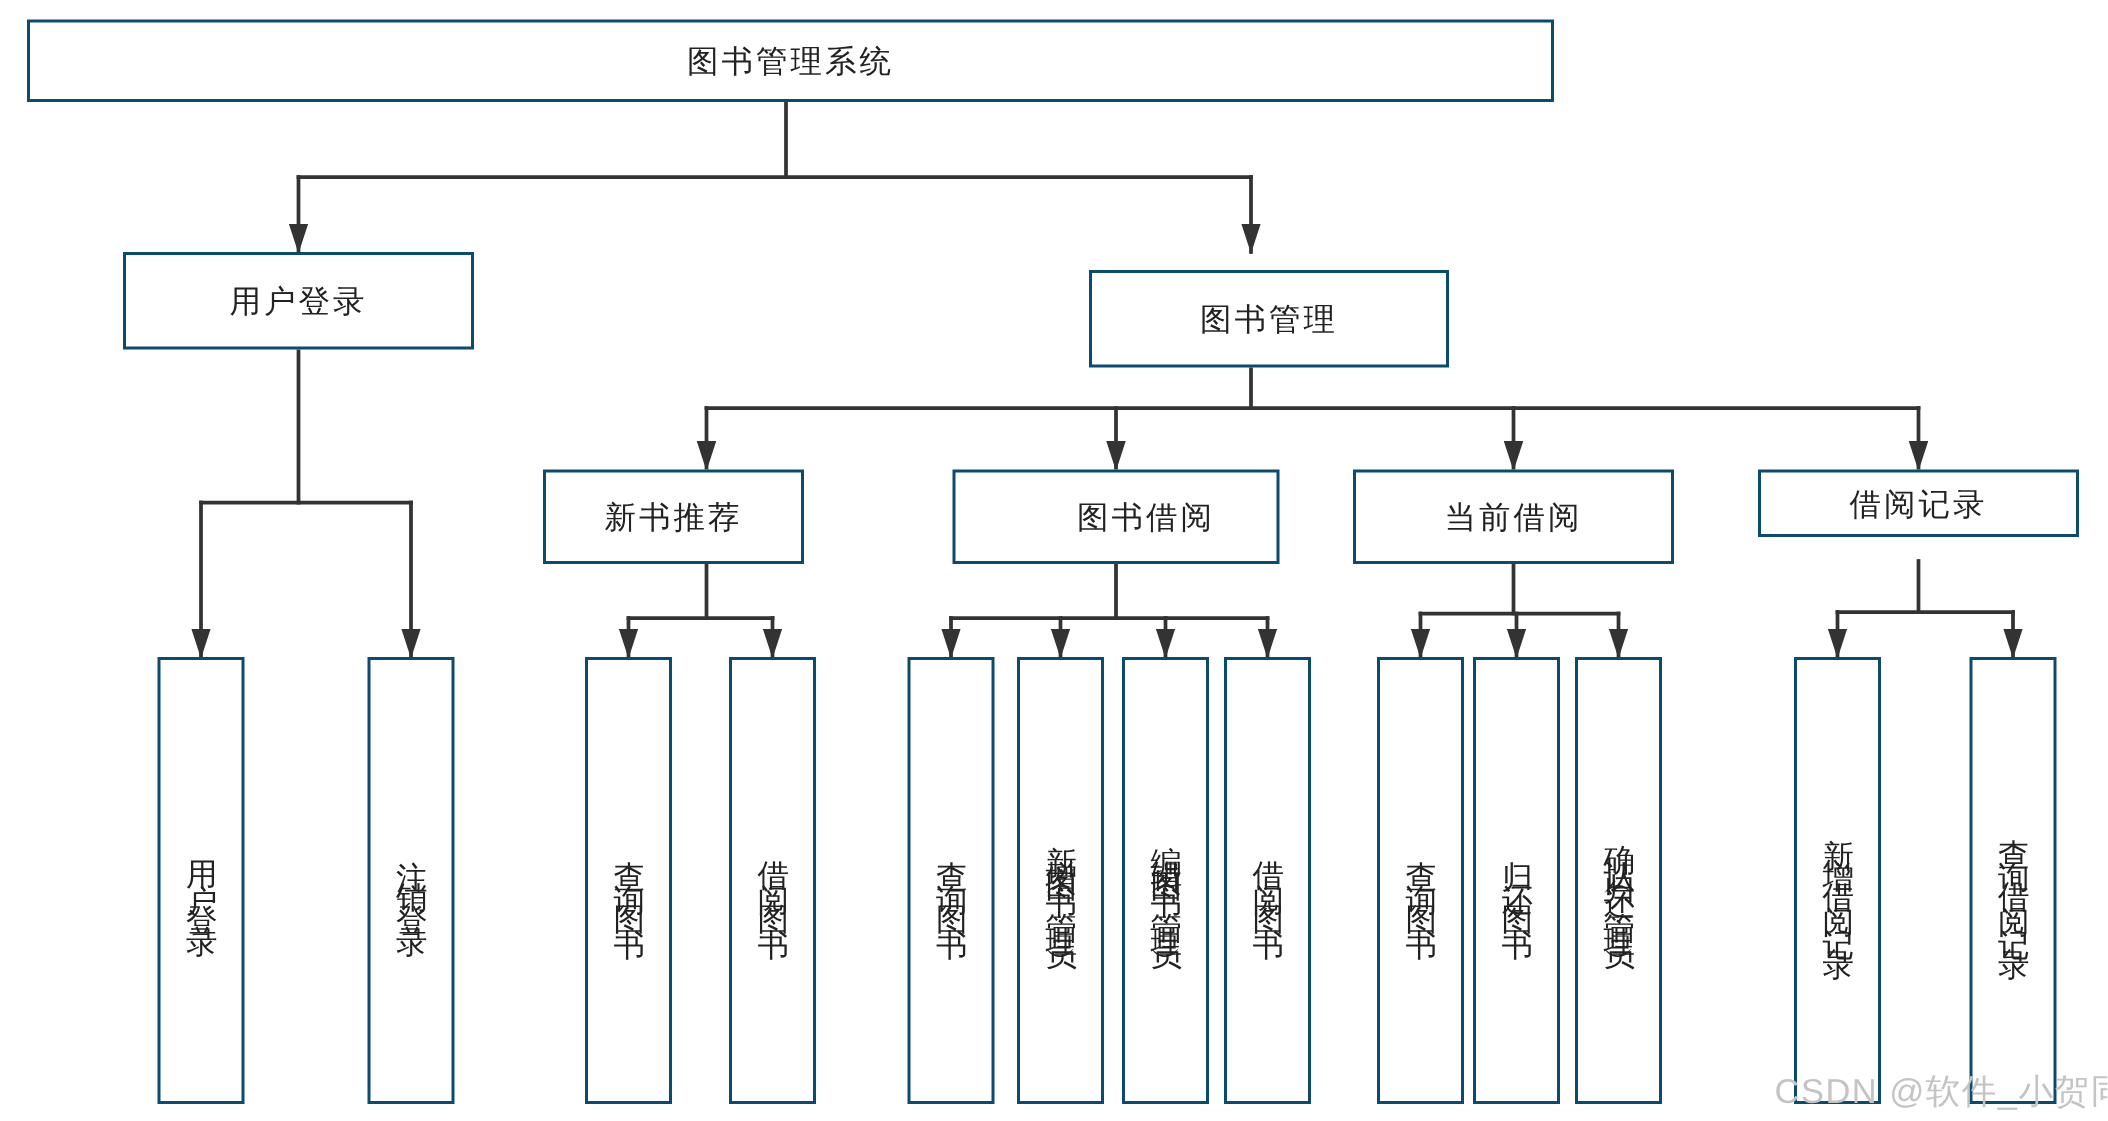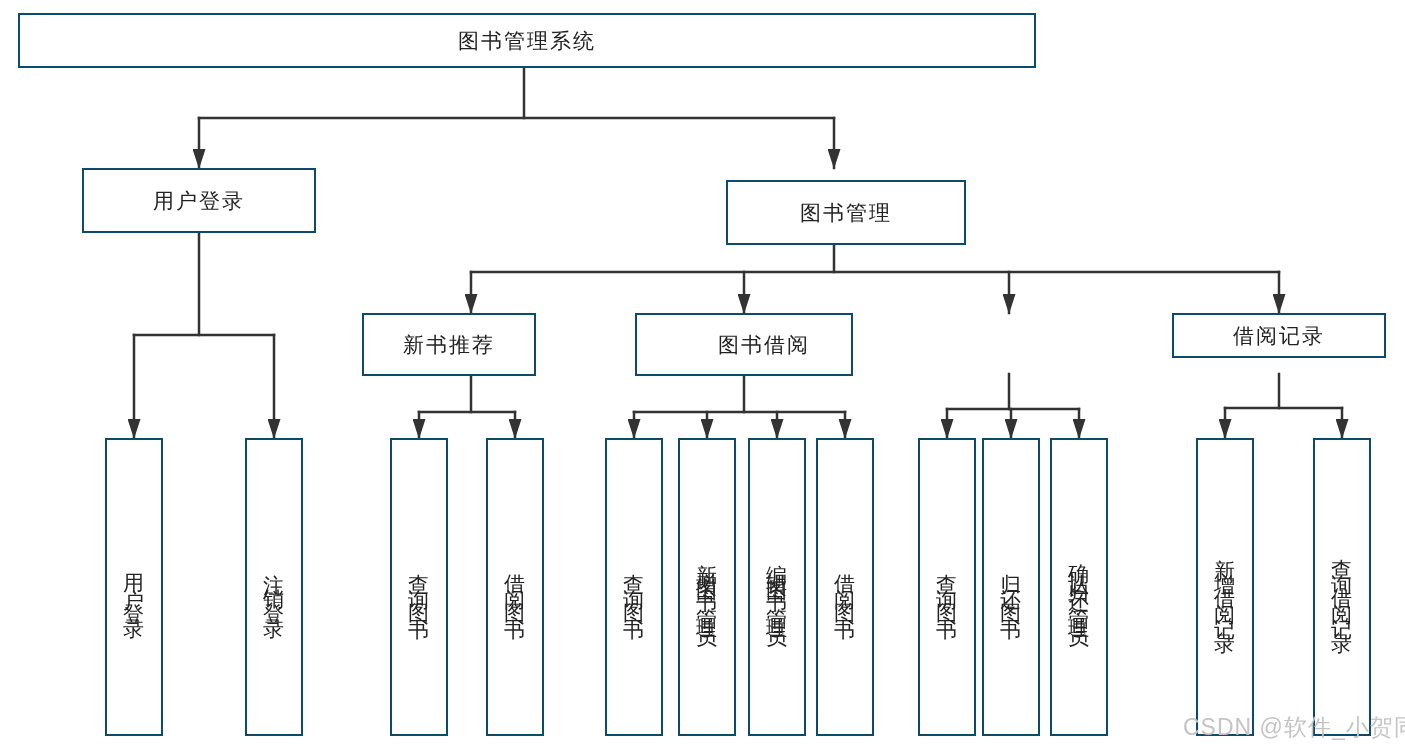--- a/index.html
+++ b/index.html
@@ -116,20 +116,21 @@
     <line x1="1342" y1="408" x2="1342" y2="438" marker-end="url(#arw)"></line>
   </svg>
 
   <div class="node h n-root">图书管理系统</div>
 
   <div class="node h n-userLogin">用户登录</div>
   <div class="node h n-bookMgmt">图书管理</div>
 
   <div class="node h n-newBookRec">新书推荐</div>
   <div class="node h n-bookBorrow">图书借阅</div>
+  <div class="node h n-currentBorrow">当前借阅</div>
   <div class="node h n-borrowRecords">借阅记录</div>
 
   <div class="node v leaf n-login">用户登录</div>
   <div class="node v leaf n-logout">注销登录</div>
 
   <div class="node v leaf n-recQuery">查询图书</div>
   <div class="node v leaf n-recBorrow">借阅图书</div>
 
   <div class="node v leaf n-bbQuery">查询图书</div>
   <div class="node v long leaf n-bbAdd">新增图书（管理员）</div>

